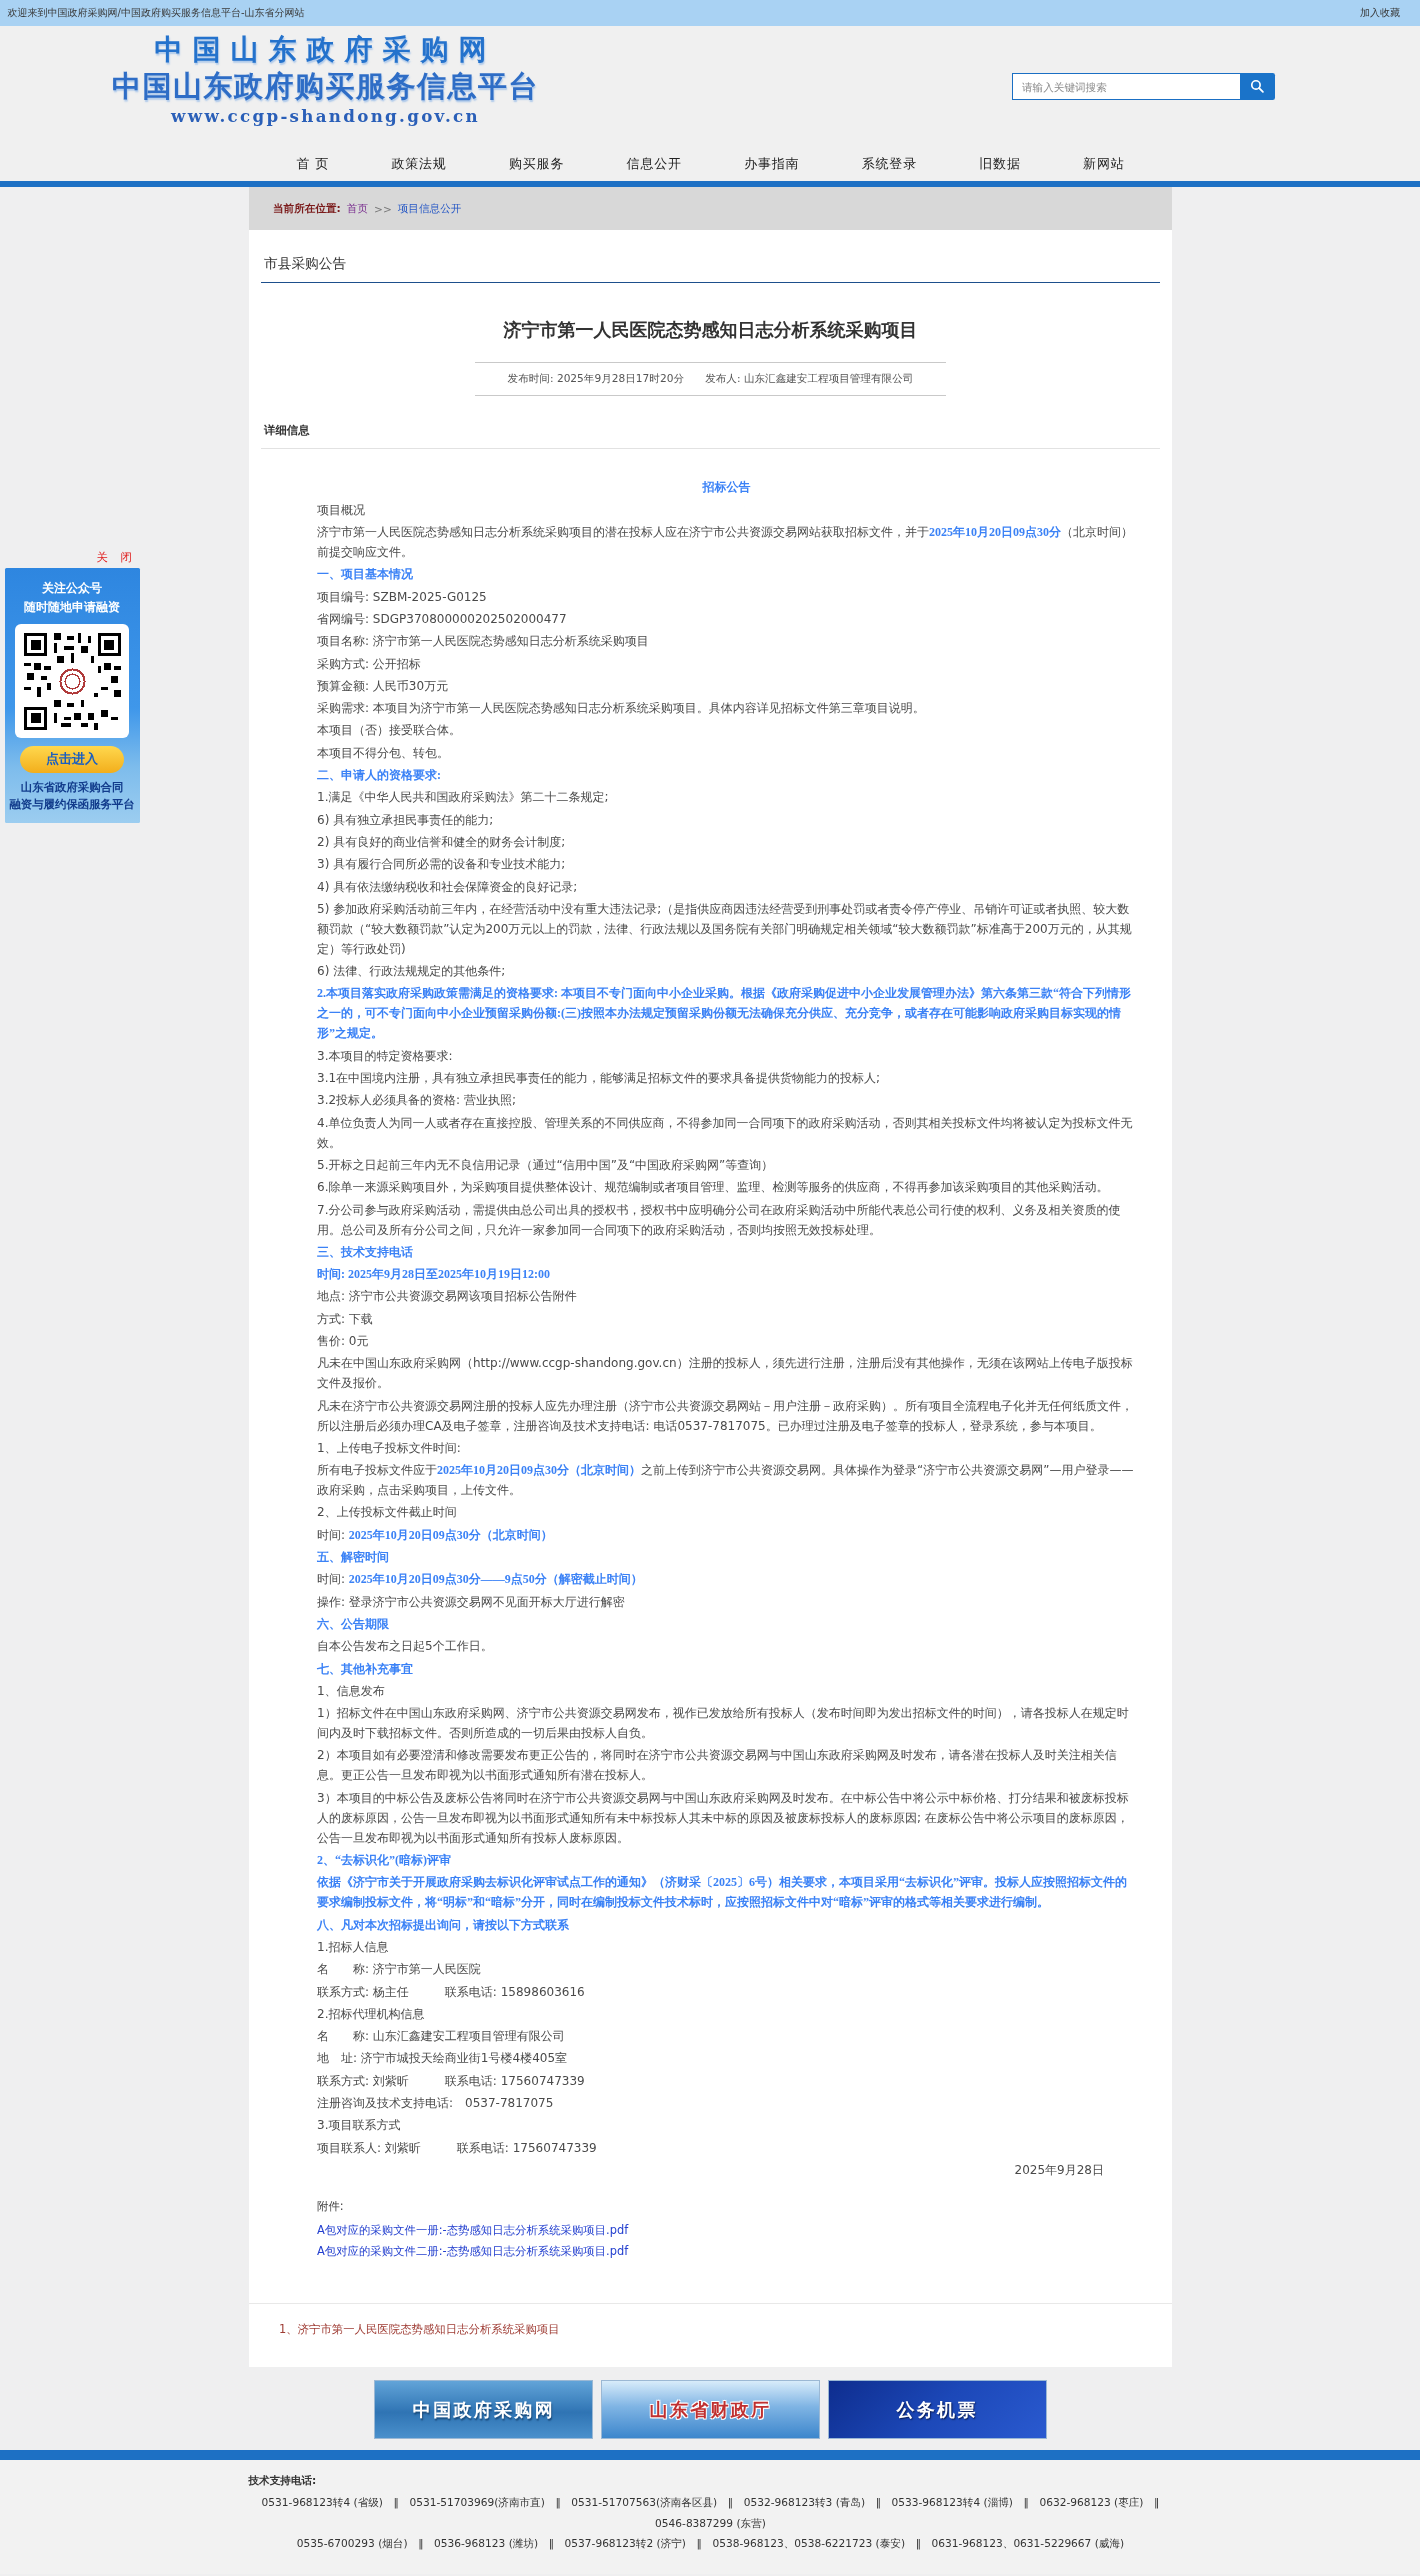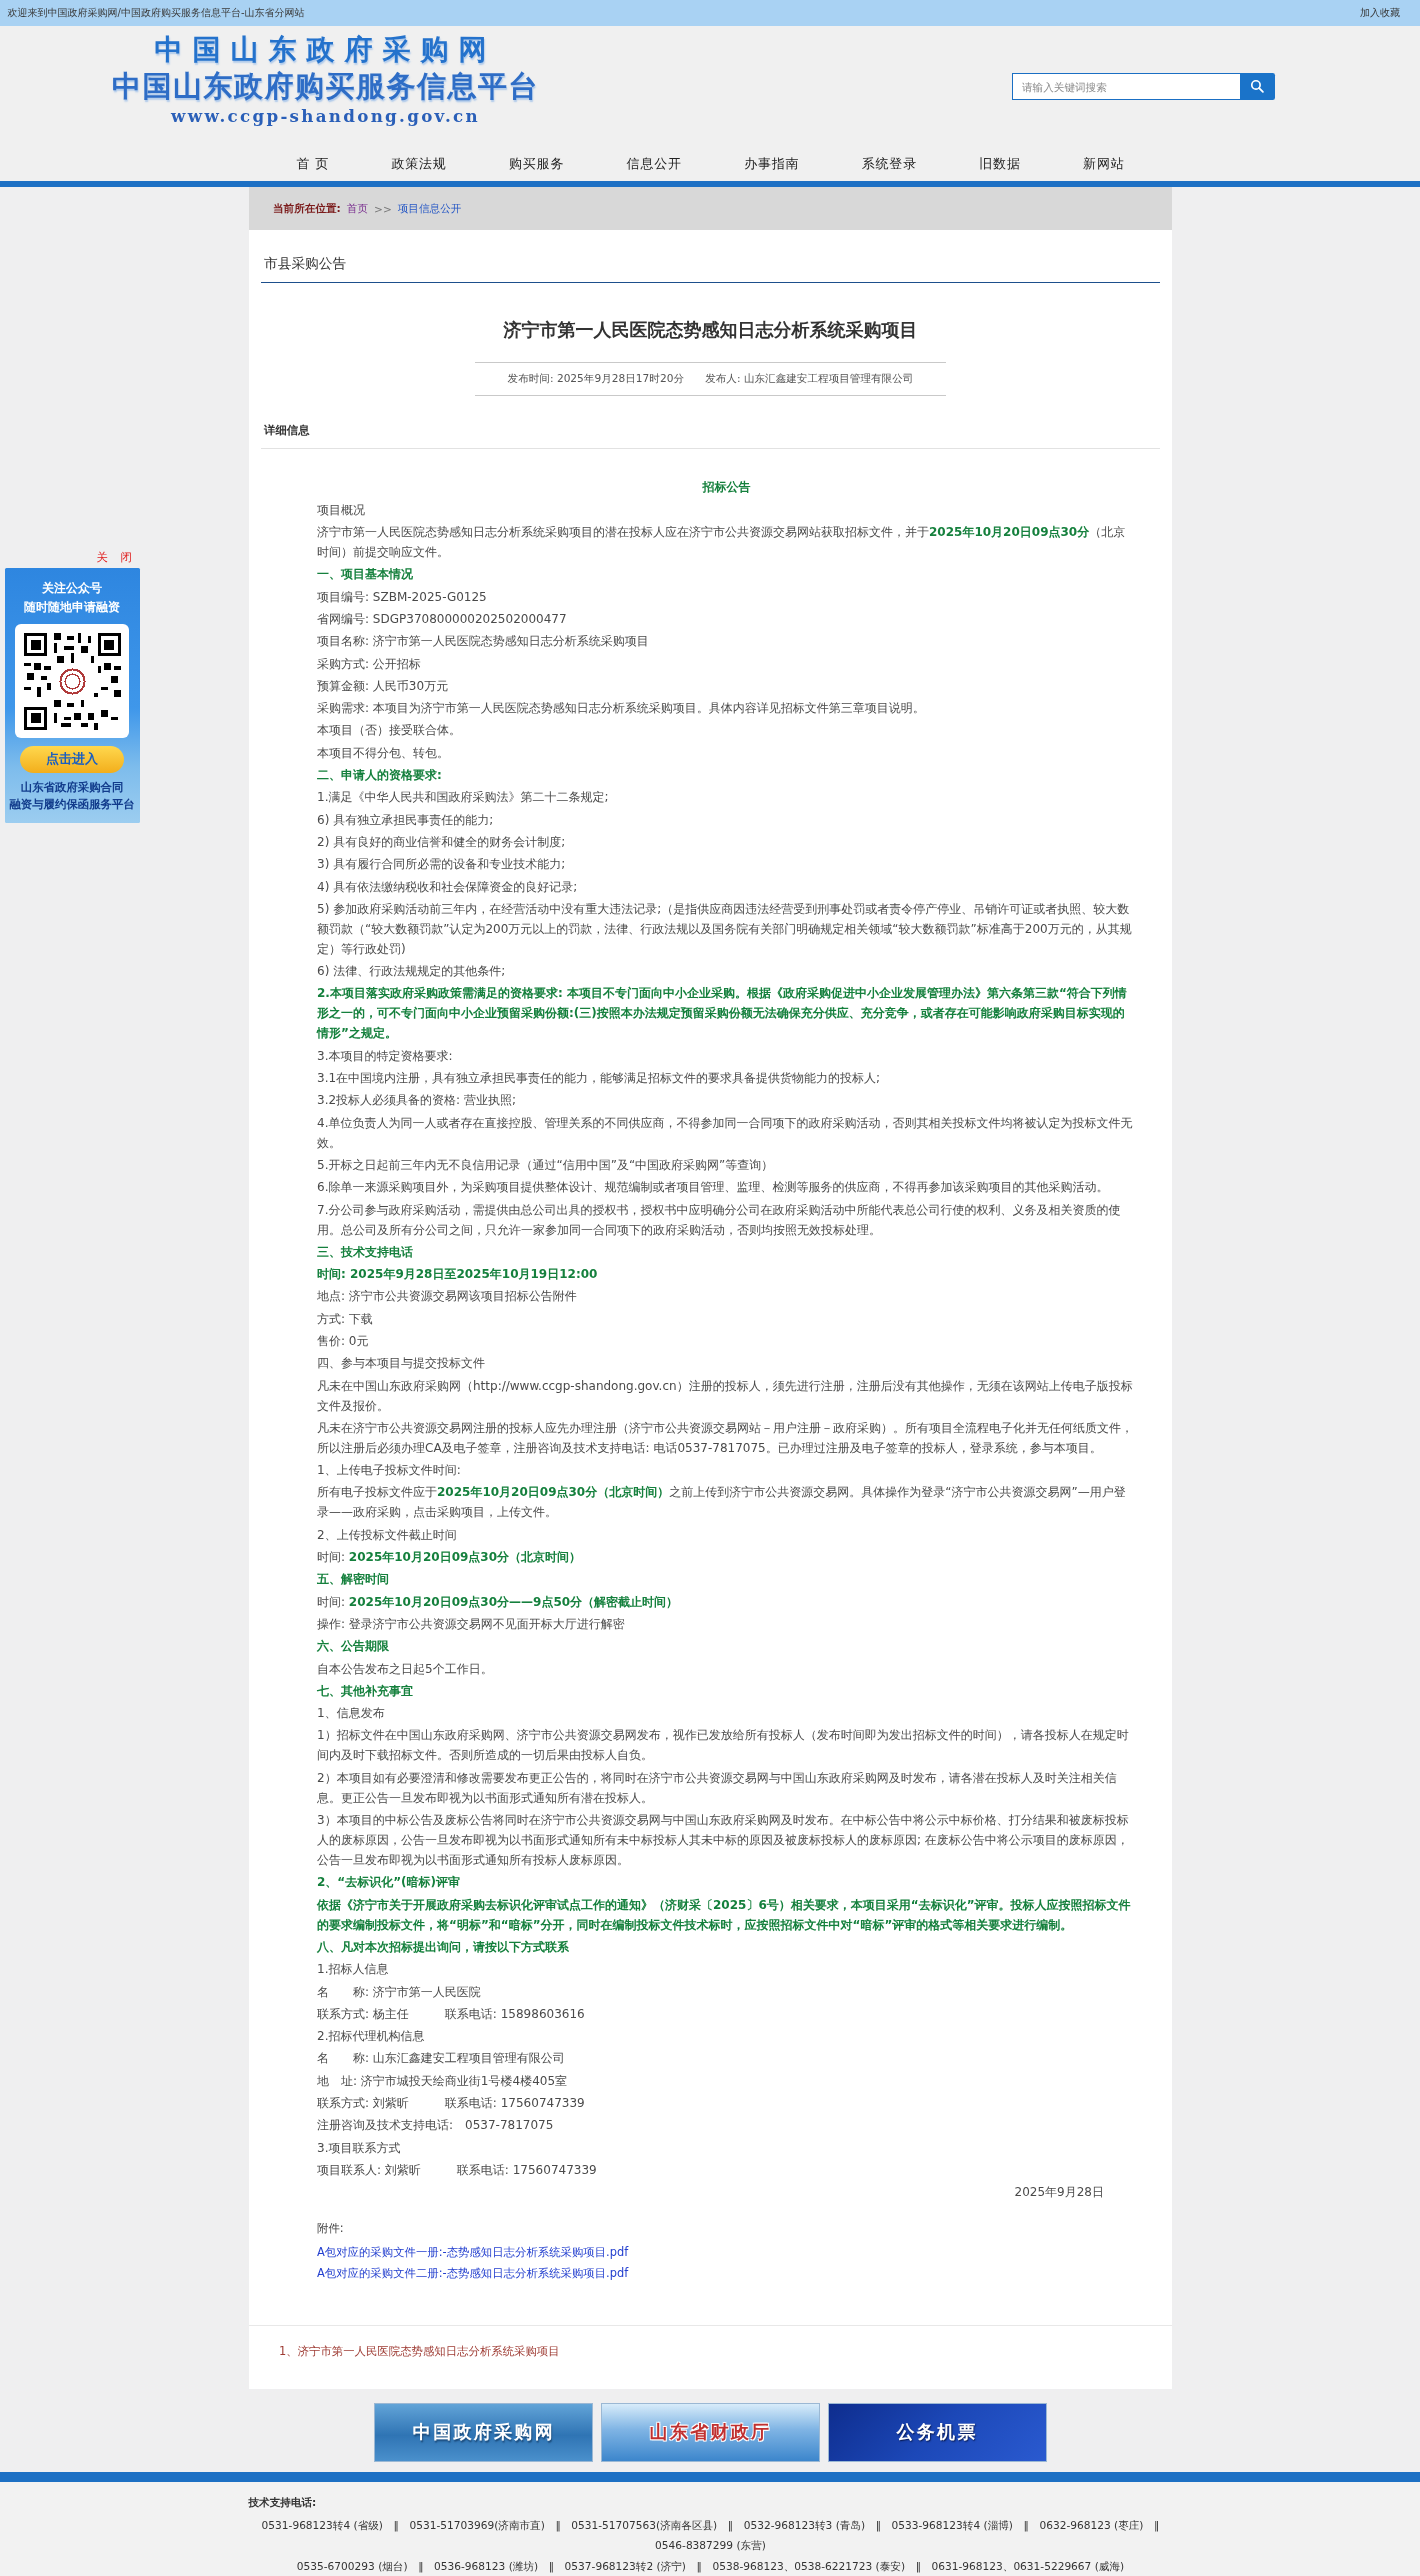--- a/index.html
+++ b/index.html
@@ -45,21 +45,21 @@
   .section-title { margin:0 12px; font-size:13.7px; color:#333; padding:4.6px 3px 9px; border-bottom:1.5px solid #1d4f8c; }
   .article-title { text-align:center; font-size:18px; font-weight:600; color:#333; margin:35px 46px 20px; }
   .meta { width:471px; margin:0 auto; border-top:0.8px solid #c9c9c9; border-bottom:0.8px solid #c9c9c9;
           padding:9px 0; text-align:center; font-size:10.6px; color:#555; }
   .detail-label { margin:27px 12px 0; font-size:11.4px; font-weight:bold; color:#333; padding:0 3px 10.6px; border-bottom:0.8px solid #e2e2e2; }
 
   .doc-body { padding:26px 36px 4.6px 68px; font-size:12px; color:#4a4a4a; }
   .doc-body p { margin:2.3px 0; line-height:20px; }
   .doc-body p.ta-c { text-align:center; }
   .doc-body p.ta-r { text-align:right; padding-right:32px; }
-  .doc-body p.bold, .doc-body b { font-weight:bold; color:#15803d; }
+  .doc-body p.bold, .doc-body b { font-weight:bold; color:#3b82f6;font-family:Liberation Serif, serif; }
 
   .attachments { padding:12px 36px 26px 68px; }
   .attachment-label { font-size:11.4px; color:#444; margin-bottom:6px; }
   .attachment-link { display:block; color:#2440cf; font-size:11.4px; line-height:21px; }
 
   .related { border-top:0.8px solid #e8e8e8; margin-top:15px; padding:18px 30px 30px; }
   .related-link { color:#9e3b33; font-size:11.4px; }
 
   
   .banner-row { display:flex; justify-content:center; gap:7.6px; margin:13.7px 0 10.6px; }
@@ -172,21 +172,20 @@
         <p>3.2投标人必须具备的资格: 营业执照;</p>
         <p>4.单位负责人为同一人或者存在直接控股、管理关系的不同供应商，不得参加同一合同项下的政府采购活动，否则其相关投标文件均将被认定为投标文件无效。</p>
         <p>5.开标之日起前三年内无不良信用记录（通过“信用中国”及“中国政府采购网”等查询）</p>
         <p>6.除单一来源采购项目外，为采购项目提供整体设计、规范编制或者项目管理、监理、检测等服务的供应商，不得再参加该采购项目的其他采购活动。</p>
         <p>7.分公司参与政府采购活动，需提供由总公司出具的授权书，授权书中应明确分公司在政府采购活动中所能代表总公司行使的权利、义务及相关资质的使用。总公司及所有分公司之间，只允许一家参加同一合同项下的政府采购活动，否则均按照无效投标处理。</p>
         <p class="bold">三、技术支持电话</p>
         <p class="bold">时间: 2025年9月28日至2025年10月19日12:00</p>
         <p>地点: 济宁市公共资源交易网该项目招标公告附件</p>
         <p>方式: 下载</p>
         <p>售价: 0元</p>
-        <p>四、参与本项目与提交投标文件</p>
         <p>凡未在中国山东政府采购网（http://www.ccgp-shandong.gov.cn）注册的投标人，须先进行注册，注册后没有其他操作，无须在该网站上传电子版投标文件及报价。</p>
         <p>凡未在济宁市公共资源交易网注册的投标人应先办理注册（济宁市公共资源交易网站－用户注册－政府采购）。所有项目全流程电子化并无任何纸质文件，所以注册后必须办理CA及电子签章，注册咨询及技术支持电话: 电话0537-7817075。已办理过注册及电子签章的投标人，登录系统，参与本项目。</p>
         <p>1、上传电子投标文件时间:</p>
         <p><span>所有电子投标文件应于</span><b>2025年10月20日09点30分（北京时间）</b><span>之前上传到济宁市公共资源交易网。具体操作为登录“济宁市公共资源交易网”—用户登录——政府采购，点击采购项目，上传文件。</span></p>
         <p>2、上传投标文件截止时间</p>
         <p><span>时间: </span><b>2025年10月20日09点30分（北京时间）</b></p>
         <p class="bold">五、解密时间</p>
         <p><span>时间: </span><b>2025年10月20日09点30分——9点50分（解密截止时间）</b></p>
         <p>操作: 登录济宁市公共资源交易网不见面开标大厅进行解密</p>
         <p class="bold">六、公告期限</p>

